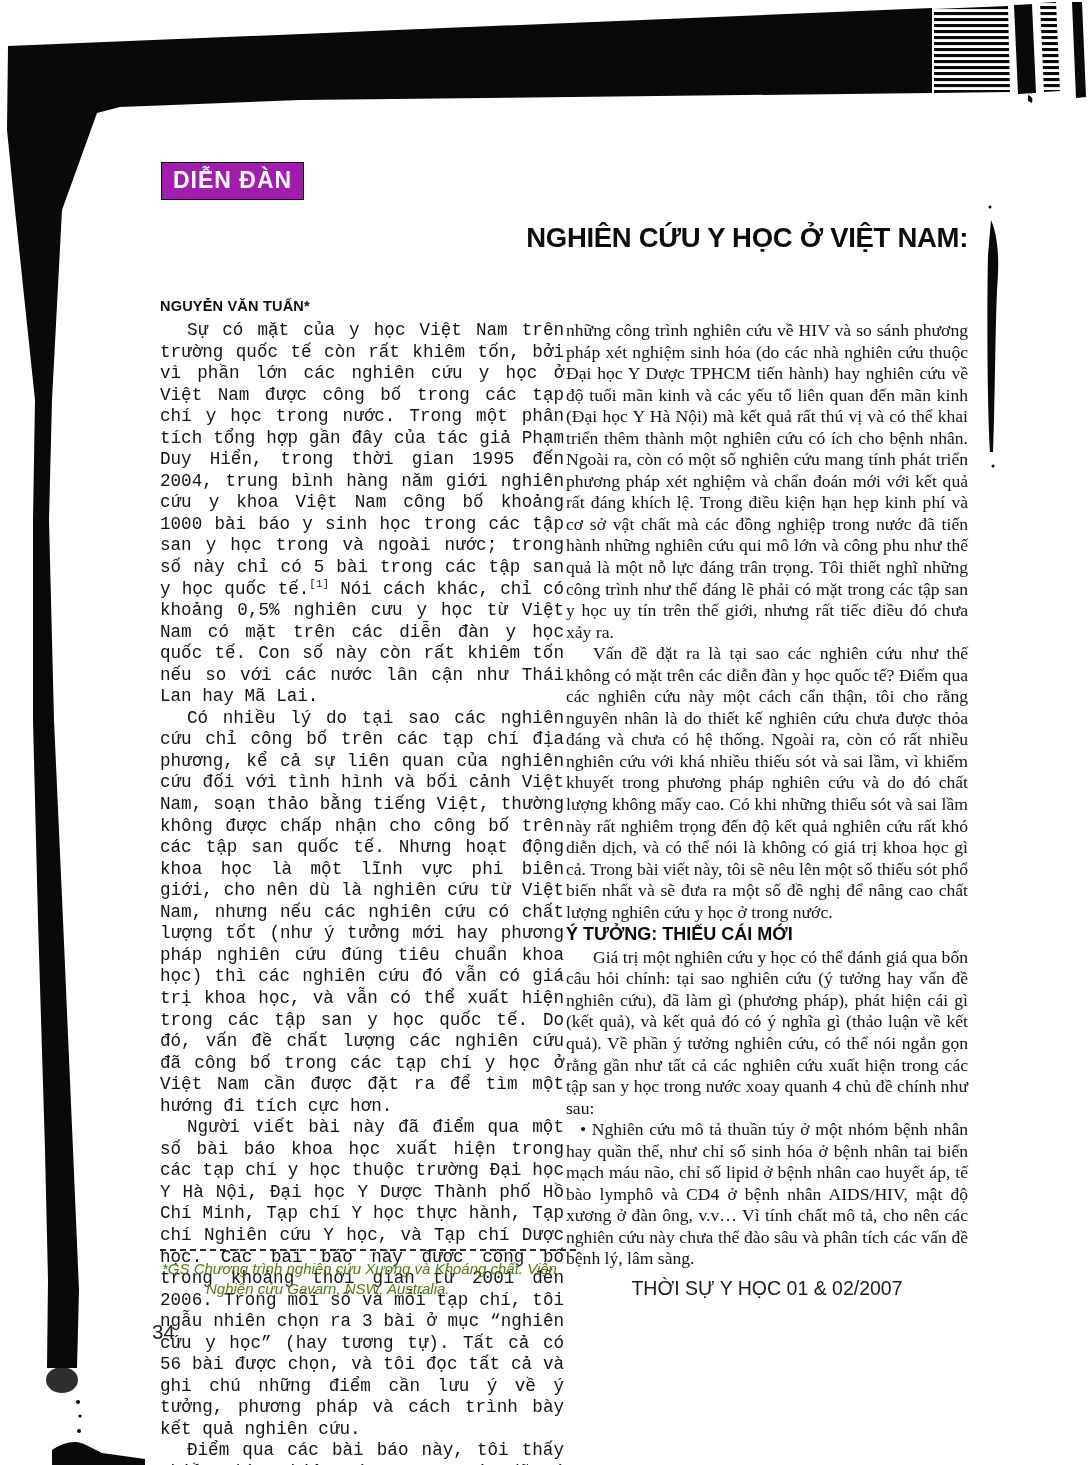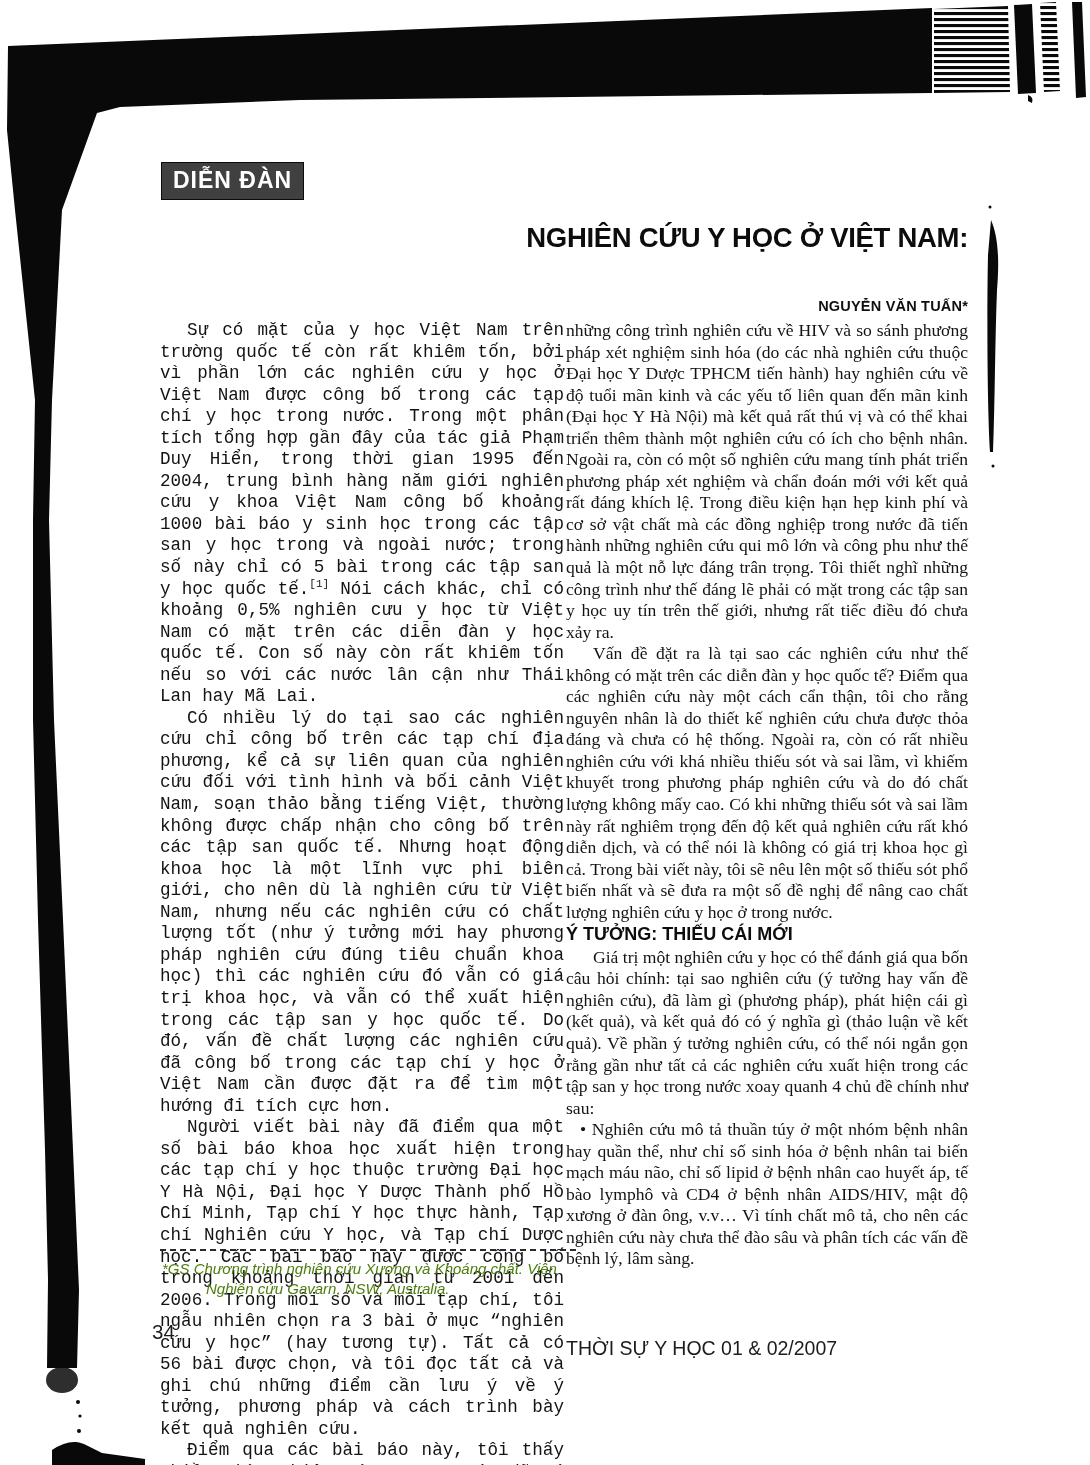--- a/index.html
+++ b/index.html
@@ -4,34 +4,34 @@
 <style>
   * { box-sizing: border-box; }
   html, body { margin: 0; padding: 0; background: #ffffff; }
   .page {
     position: relative; width: 1090px; height: 1465px;
     background: #ffffff; overflow: hidden;
   }
   .artifacts { position: absolute; left: 0; top: 0; z-index: 3; pointer-events: none; }
   .badge {
     position: absolute; left: 162px; top: 163px;
-    background: #404040; color: #ffffff;
+    background: #a21caf; color: #ffffff;
     font: 700 23px/1.25 "Liberation Sans","DejaVu Sans",sans-serif;
     padding: 3px 11px 4px; letter-spacing: 1px;
     box-shadow: 0 0 0 1px #0b0b0b;
   }
   .title {
     position: absolute; left: 160px; top: 221px; width: 808px; margin: 0;
     text-align: right; color: #0c0c0c;
     font: 700 27.5px/34px "Liberation Sans","DejaVu Sans",sans-serif;
     letter-spacing: -0.3px;
   }
   .author {
     position: absolute; left: 160px; top: 297px; width: 808px;
-    text-align: right; color: #101010;
+    text-align: left; color: #101010;
     font: 700 14.5px/18px "Liberation Sans","DejaVu Sans",sans-serif;
     letter-spacing: 0.2px;
   }
   .col {
     position: absolute; top: 320px; color: #131313;
     font: 17.6px/21.55px "Liberation Serif","DejaVu Serif",serif;
     text-align: justify;
   }
   .col p { margin: 0; }
   .col-left  { left: 160px; width: 404px; font-family: Liberation Mono, monospace; }
@@ -51,21 +51,21 @@
   .footnote {
     position: absolute; left: 162px; top: 1259px; width: 408px;
     font: italic 15px/19.5px "Liberation Sans","DejaVu Sans",sans-serif;
     color: #4d7c0f; padding-left: 44px; text-indent: -44px;
   }
   .page-number {
     position: absolute; left: 152px; top: 1320px;
     font: 20.5px/24px "Liberation Sans","DejaVu Sans",sans-serif; color: #1c1c1c;
   }
   .journal-footer {
-    position: absolute; left: 566px; top: 1336px; width: 402px; text-align: left;
+    position: absolute; left: 566px; top: 1276px; width: 402px; text-align: center;
     font: 19.5px/24px "Liberation Sans","DejaVu Sans",sans-serif; color: #1c1c1c;
   }
 </style>
 </head>
 <body>
 
 <div class="page">
 
   <svg class="artifacts" width="1090" height="1465" viewBox="0 0 1090 1465" aria-hidden="true">
     <defs>

